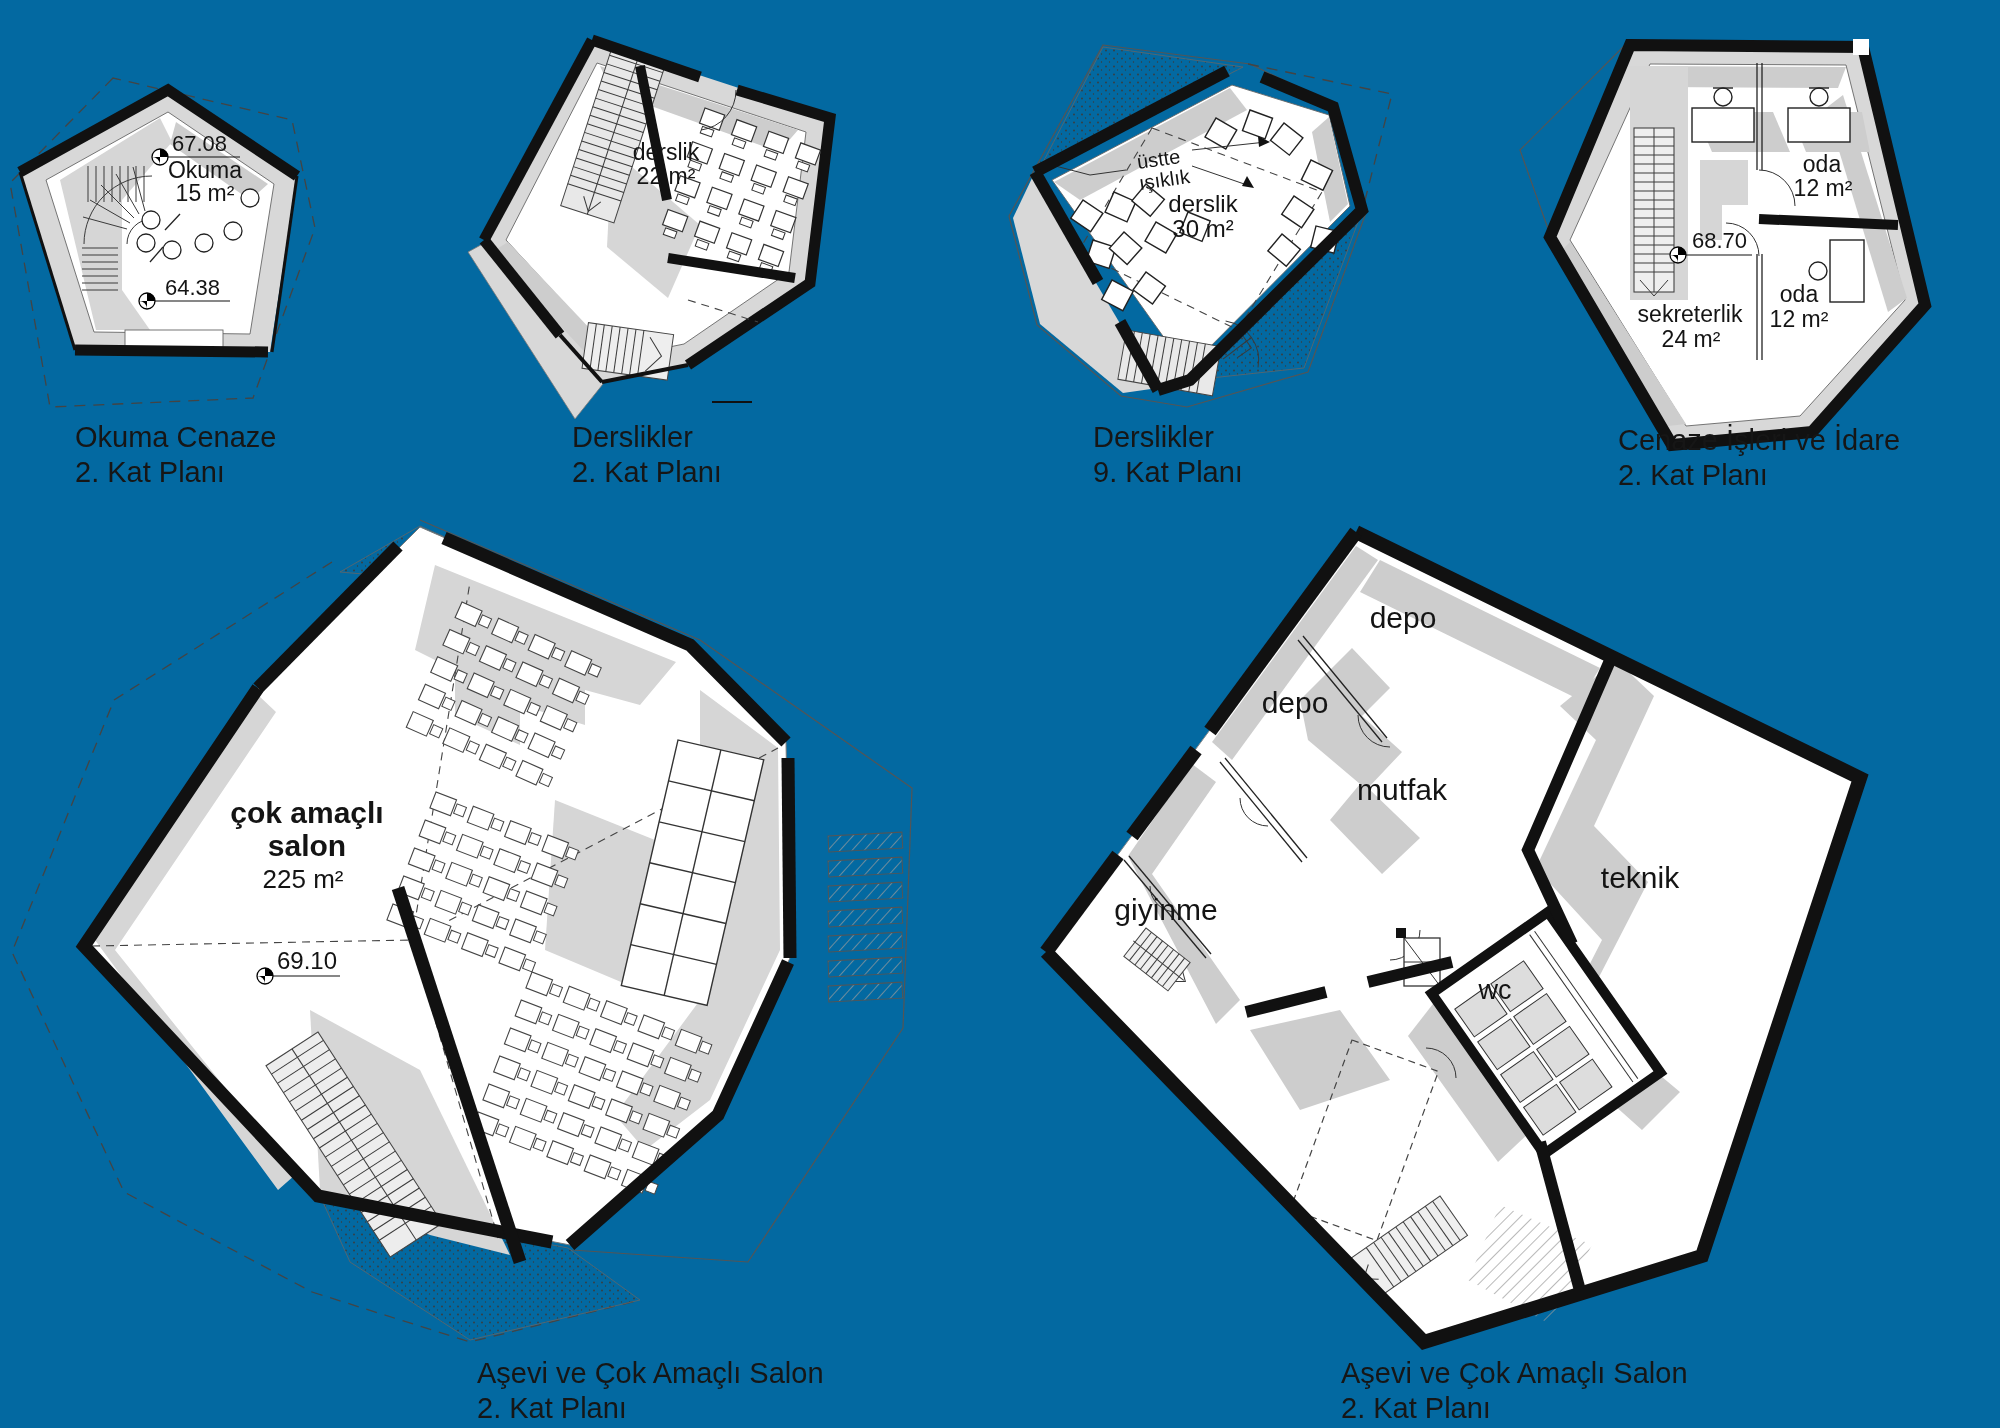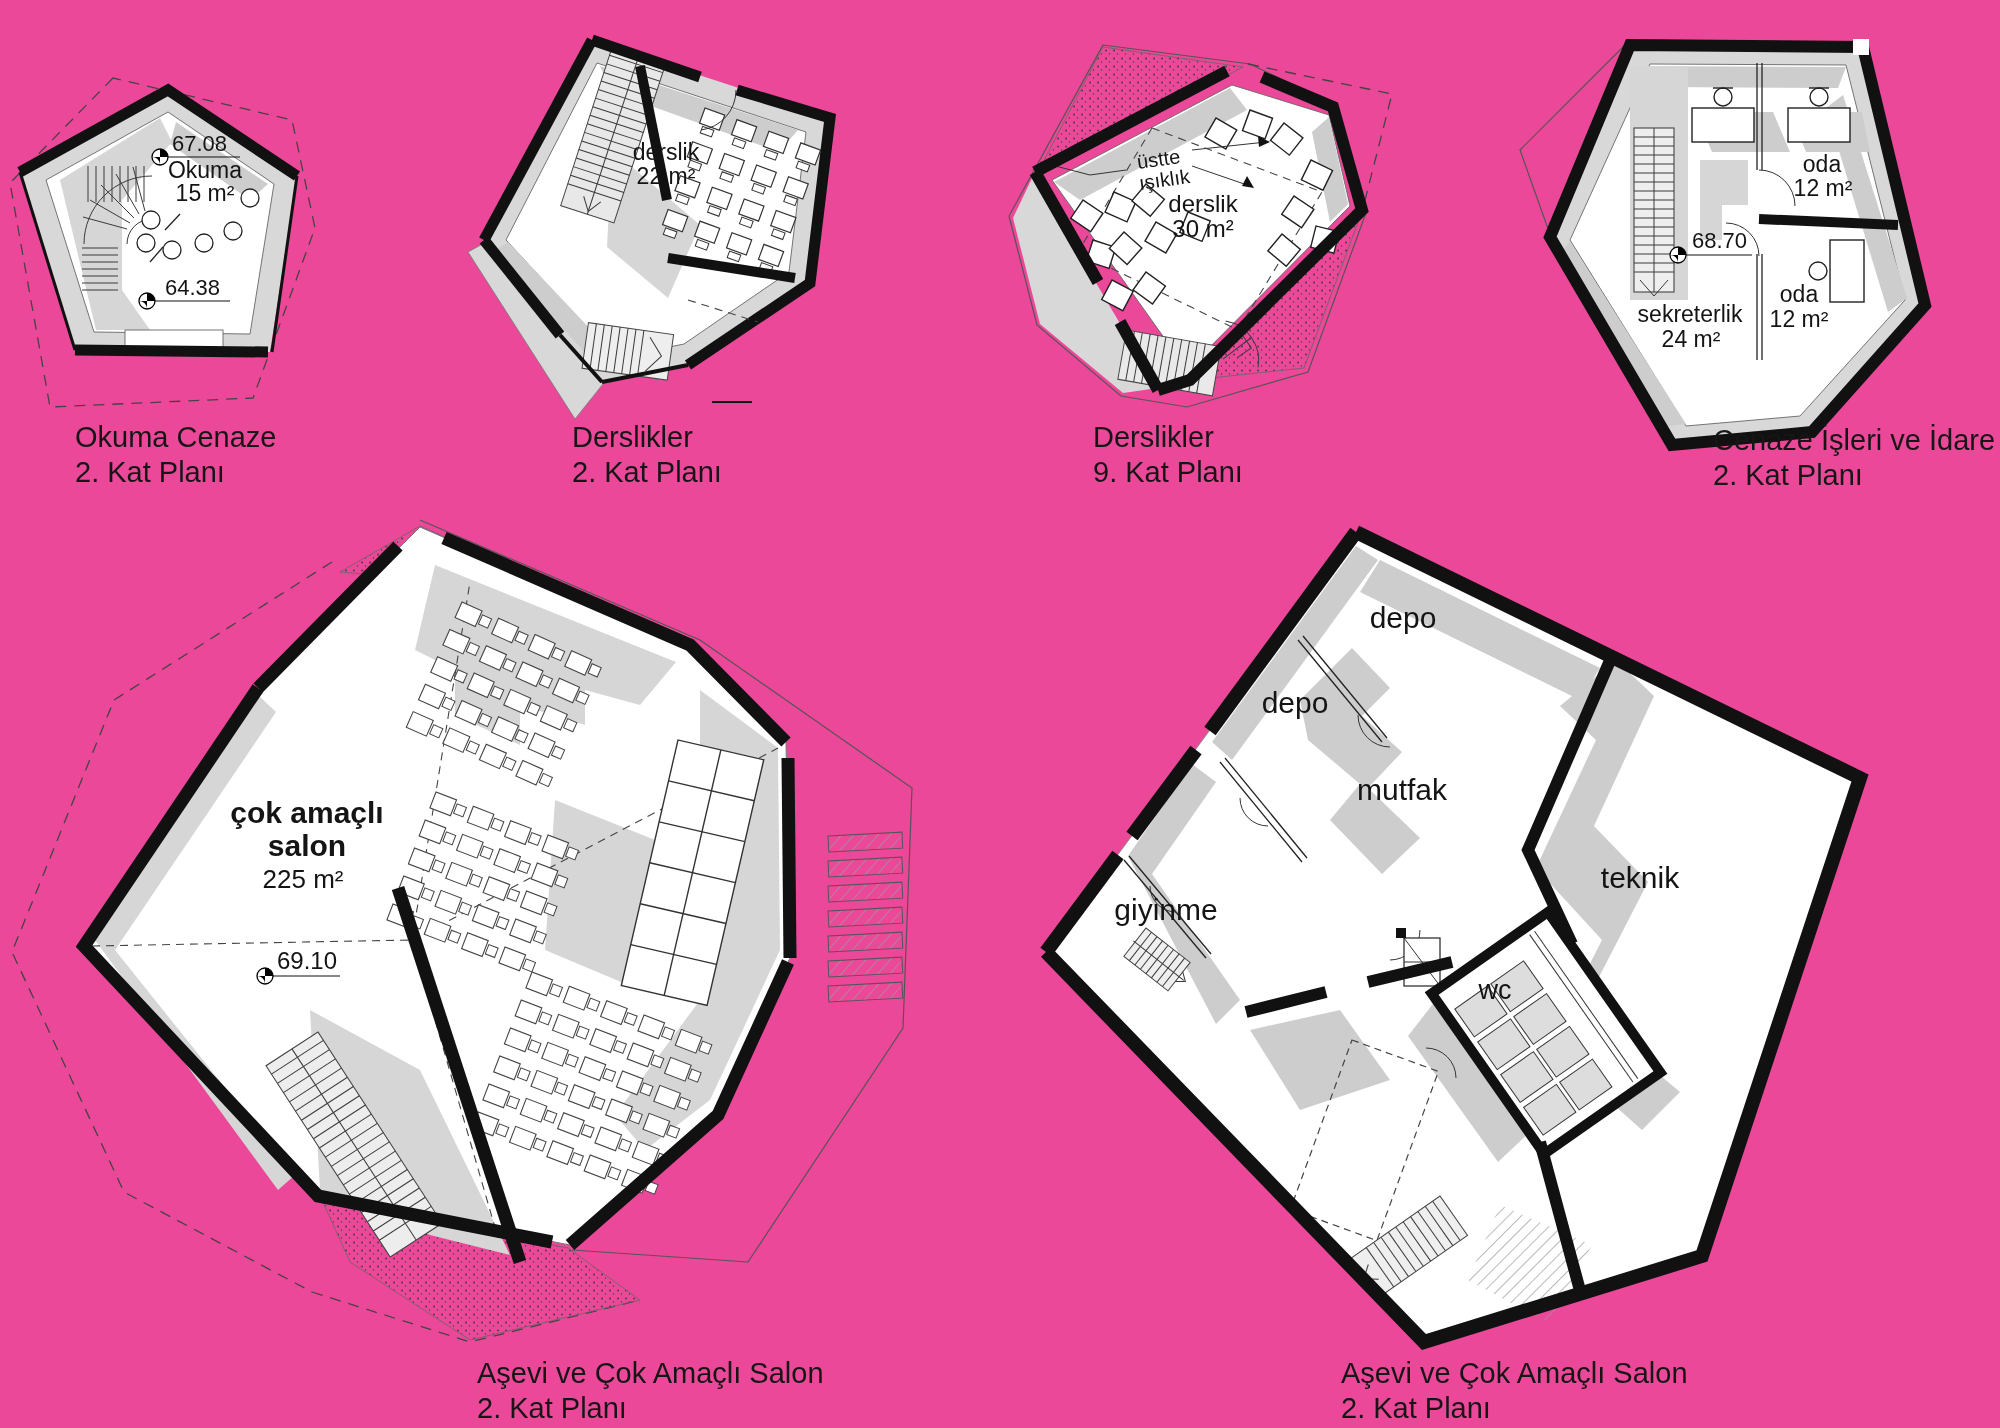--- a/index.html
+++ b/index.html
@@ -1,16 +1,16 @@
 <!DOCTYPE html>
 <html><head>
 <meta charset="utf-8">
 <style>
   html,body{margin:0;padding:0;background:#ffffff;}
-  .sheet{position:relative;width:2000px;height:1428px;background:#ec4899;overflow:hidden;
+  .sheet{position:relative;width:2000px;height:1428px;background:#0369a1;overflow:hidden;
          font-family:"Liberation Sans",sans-serif;color:#151515;}
   .sheet svg{position:absolute;}
   svg text{font-family:"Liberation Sans",sans-serif;fill:#141414;}
   .caption{position:absolute;font-size:29px;line-height:35px;white-space:nowrap;color:#161616;}
   .lbl{font-size:23px}
   .lbl-sm{font-size:20px}
   .lbl-md{font-size:24px}
   .lbl-num{font-size:22px}
   .lbl-room{font-size:30px}
   .lbl-wc{font-size:27px}
@@ -613,21 +613,21 @@
   <div>2. Kat Planı</div>
 </div>
 <div class="caption" style="left:572px;top:420px">
   <div>Derslikler</div>
   <div>2. Kat Planı</div>
 </div>
 <div class="caption" style="left:1093px;top:420px">
   <div>Derslikler</div>
   <div>9. Kat Planı</div>
 </div>
-<div class="caption" style="left:1713px;top:423px">
+<div class="caption" style="left:1618px;top:423px">
   <div>Cenaze İşleri ve İdare</div>
   <div>2. Kat Planı</div>
 </div>
 <div class="caption" style="left:477px;top:1356px">
   <div>Aşevi ve Çok Amaçlı Salon</div>
   <div>2. Kat Planı</div>
 </div>
 <div class="caption" style="left:1341px;top:1356px">
   <div>Aşevi ve Çok Amaçlı Salon</div>
   <div>2. Kat Planı</div>

